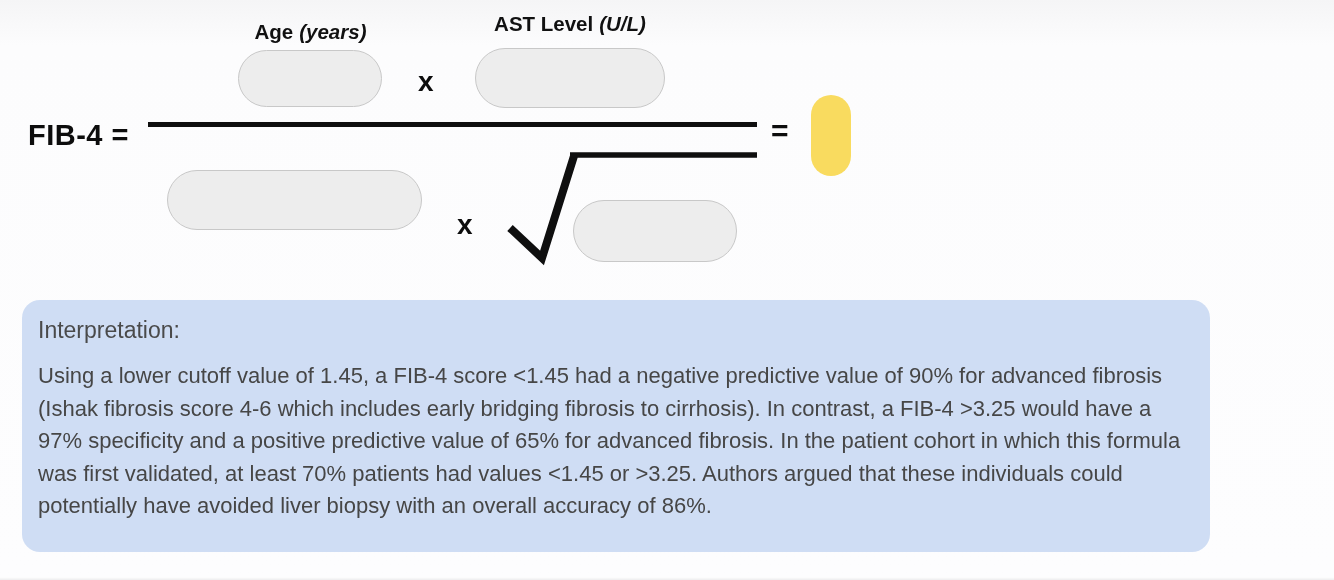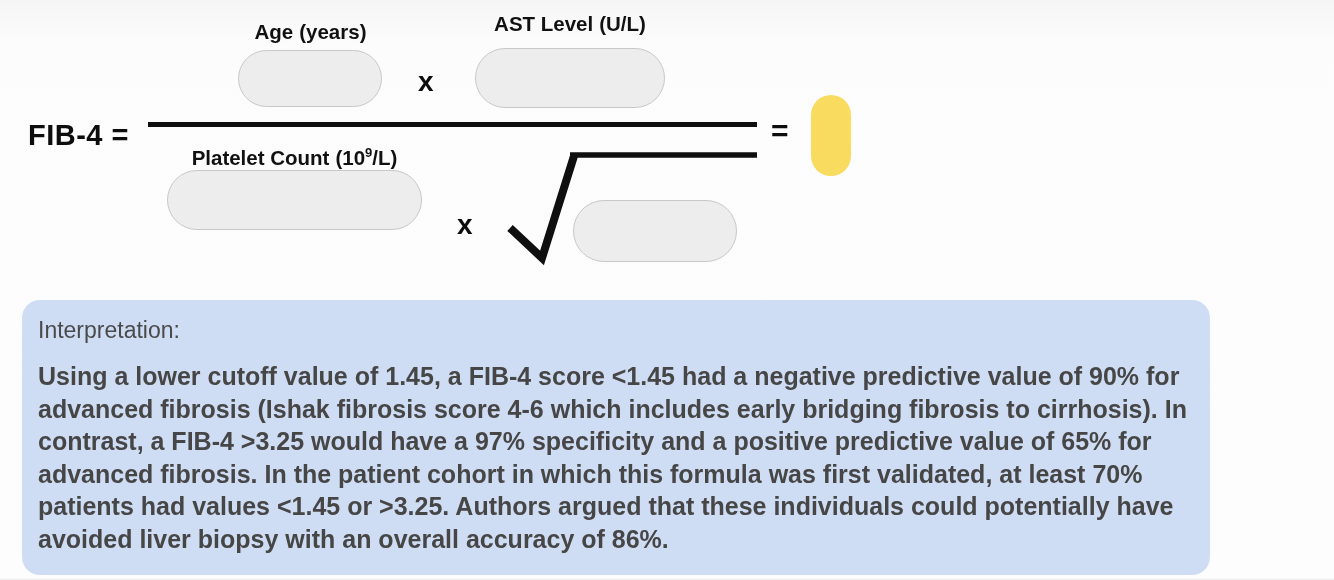--- a/index.html
+++ b/index.html
@@ -19,21 +19,21 @@
   .formula-name {
     position: absolute; left: 28px; top: 119px;
     font-size: 29px; font-weight: 700; color: #0d0d0d;
     letter-spacing: 0.5px; white-space: nowrap;
   }
   .field-label {
     position: absolute;
     font-size: 20.5px; font-weight: 700; color: #111;
     text-align: center; white-space: nowrap; line-height: 24px;
   }
-  .field-label .unit { margin-left: 6px; }
+  .field-label .unit { font-style: italic; margin-left: 6px; }
   .field-label sup { font-size: 13px; }
   .pill {
     position: absolute;
     background: #ededed;
     border: 1px solid #c8c8c8;
     border-radius: 32px;
     box-sizing: border-box;
     font-family: "Liberation Sans", sans-serif;
     font-size: 22px; color: #222; text-align: center;
     outline: none; padding: 0 14px;
@@ -77,21 +77,21 @@
     background: #cfddf4; border-radius: 18px;
     box-sizing: border-box;
     padding: 14px 16px 20px 16px;
   }
   .interpretation-card h2 {
     margin: 0; font-size: 23px; font-weight: 400;
     color: #4a4a4a; line-height: 32px;
   }
   .interpretation-card p {
     margin: 14px 0 0 0;
-    font-size: 25px; font-weight: 700; color: #464646;
+    font-size: 22px; font-weight: 400; color: #464646;
     line-height: 32.5px;
   }
 
   .bottom-card-edge {
     position: absolute; left: 0; right: 0; top: 577px; height: 3px;
     background: linear-gradient(180deg, #ffffff, #ededee);
   }
 </style>
 </head>
 <body>
@@ -107,23 +107,20 @@
 
   <div class="mult mult-num">x</div>
 
   <div class="field-label lbl-ast">
     <span>AST Level</span><span class="unit">(U/L)</span>
   </div>
   <input class="pill inp-ast" type="text" value="" style="">
 
   <div class="frac-bar"></div>
 
-  <div class="field-label lbl-platelet">
-    <span>Platelet Count</span><span class="unit"><span>(10</span><sup>9</sup><span>/L)</span></span>
-  </div>
   <input class="pill inp-platelet" type="text" value="" style="">
 
   <div class="mult mult-den">x</div>
 
   <svg class="radical-svg" width="262" height="122" viewBox="0 0 262 122" aria-hidden="true">
     <polyline points="12,80 44,110 76,8" fill="none" stroke="#0f0f0f" stroke-width="8" stroke-linejoin="miter" stroke-linecap="butt"></polyline>
     <line x1="72" y1="7" x2="259" y2="7" stroke="#0f0f0f" stroke-width="5.5"></line>
   </svg>
 
   <input class="pill inp-alt" type="text" value="" style="">

